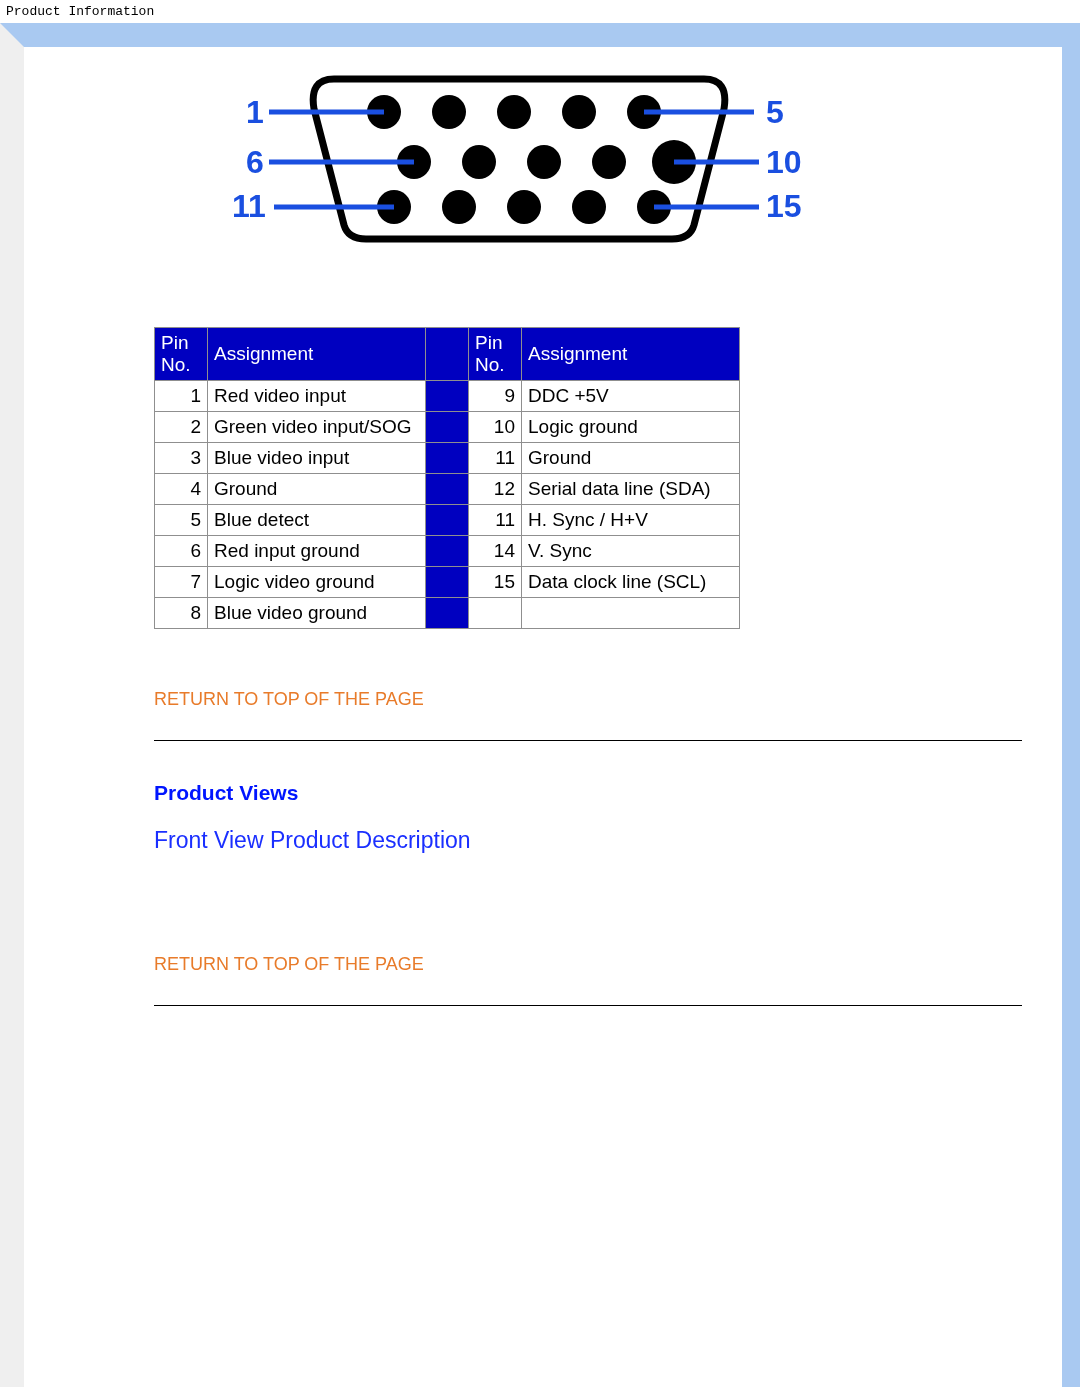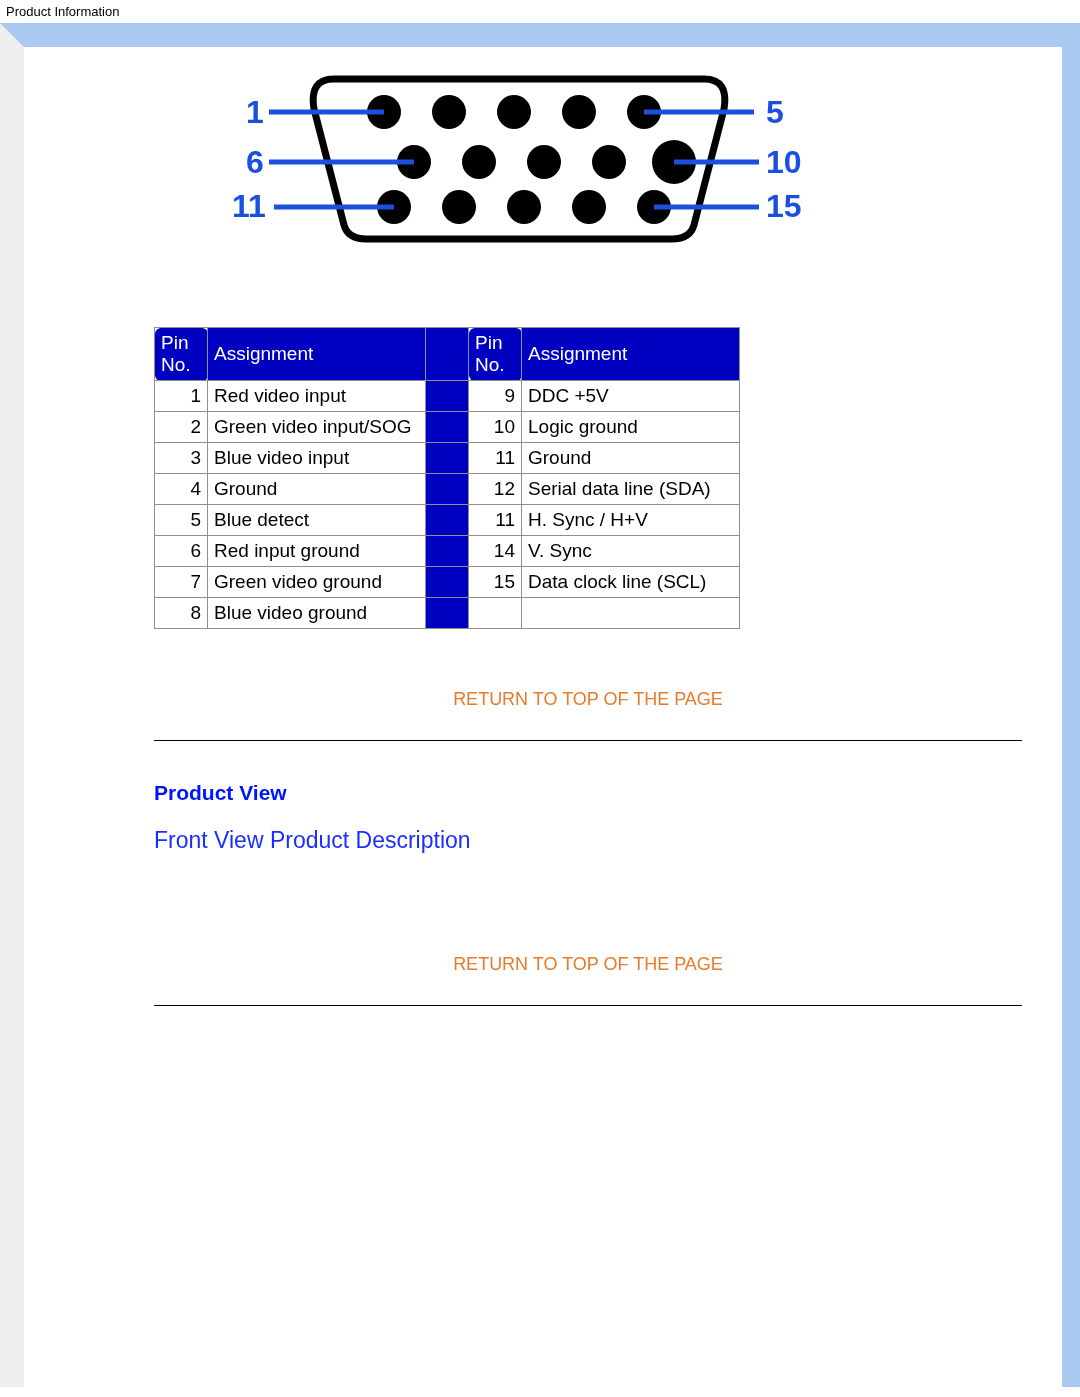--- a/index.html
+++ b/index.html
@@ -6,20 +6,21 @@
     margin: 0;
     padding: 0;
     font-family: Arial, Helvetica, sans-serif;
     background: #ffffff;
     width: 1080px;
   }
   .header-title {
     font-size: 13px;
     padding: 4px 6px;
     color: #000;
+    font-family: Liberation Mono, monospace;
   }
   .page-frame {
     border-top: 24px solid #a9c9f1;
     border-right: 18px solid #a9c9f1;
     border-left: 24px solid #efefef;
     background: #ffffff;
     margin: 0;
     padding: 0 40px 40px 130px;
     min-height: 1300px;
     position: relative;
@@ -41,31 +42,30 @@
     font-size: 19px;
     font-weight: normal;
     padding: 4px 6px;
     text-align: left;
     vertical-align: middle;
   }
   .pin-table th {
     background: #0000c0;
     color: #ffffff;
   }
-  .pin-table .pin-no-hdr { width: 40px; border-radius: 6px; }
+  .pin-table .pin-no-hdr { width: 40px; }
   .pin-table .assign-hdr { width: 205px; }
   .pin-table .spacer-col {
     background: #0000c0;
     width: 30px;
     border-top: 1px solid #8f8f8f;
     border-bottom: 1px solid #8f8f8f;
   }
   .pin-table td.pinno { text-align: right; }
   .return-top {
-    text-align: center;
     color: #e87b2a;
     font-size: 18px;
     margin: 40px 0 30px 0;
   }
   .return-top a { color: #e87b2a; text-decoration: none; }
   hr {
     border: none;
     border-top: 1px solid #000;
     margin: 20px 0 40px 0;
   }
@@ -190,39 +190,39 @@
         </tr>
         <tr>
           <td class="pinno">6</td>
           <td>Red input ground</td>
           <td class="spacer-col"></td>
           <td class="pinno">14</td>
           <td>V. Sync</td>
         </tr>
         <tr>
           <td class="pinno">7</td>
-          <td>Green video ground</td>
+          <td>Logic video ground</td>
           <td class="spacer-col"></td>
           <td class="pinno">15</td>
           <td>Data clock line (SCL)</td>
         </tr>
         <tr>
           <td class="pinno">8</td>
           <td>Blue video ground</td>
           <td class="spacer-col"></td>
           <td class="pinno"></td>
           <td></td>
         </tr>
       </tbody>
   </table>
 
   <div class="return-top"><a href="#">RETURN TO TOP OF THE PAGE</a></div>
   <hr>
 
-  <div class="section-heading">Product View</div>
+  <div class="section-heading">Product Views</div>
   <a href="#" class="sub-link">Front View Product Description</a>
 
   <div class="return-top" style="margin-top:70px;"><a href="#">RETURN TO TOP OF THE PAGE</a></div>
   <hr>
 
 
   <div class="footer-path">file:///D|/My%20documents/dfu/W5/english/150s5/product/product.htm (6 of 7)6/7/2004 11:14:41 AM</div>
 </div>
 
 </body></html>

